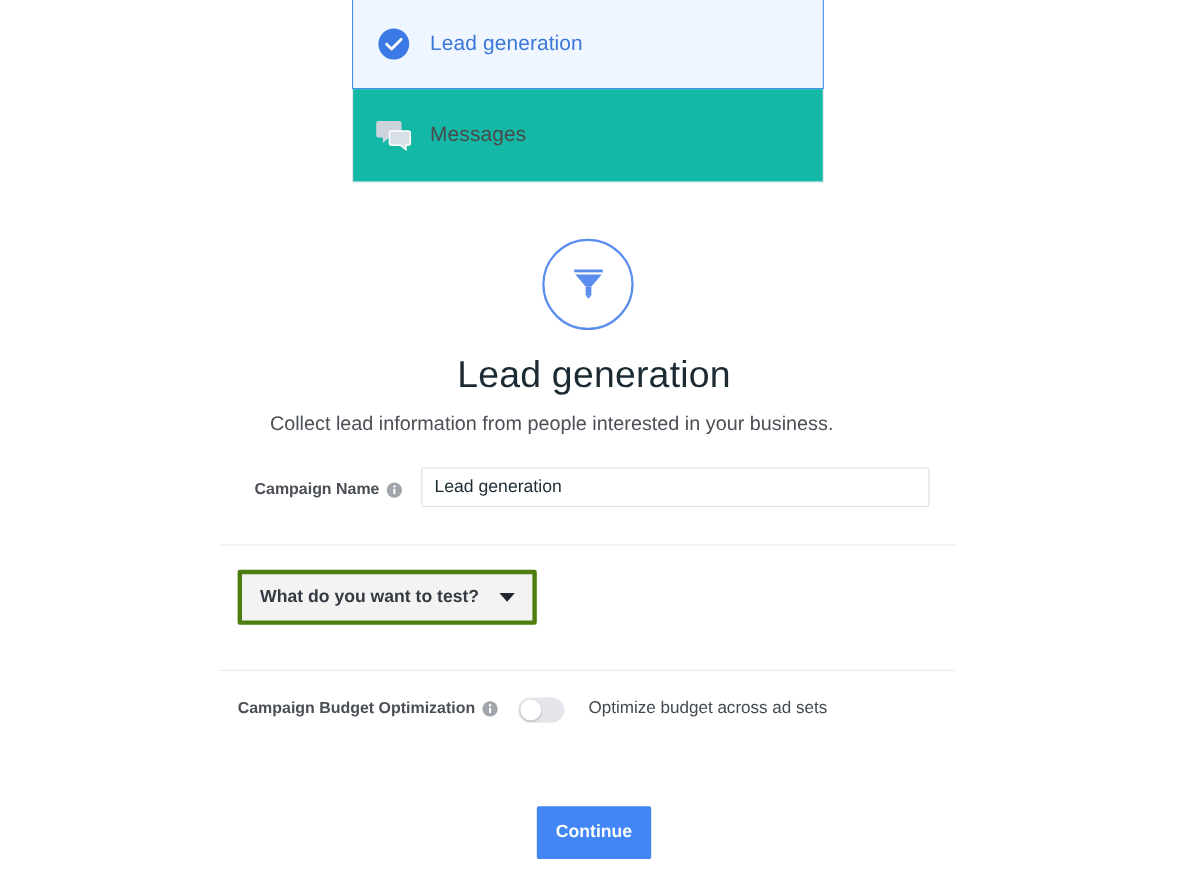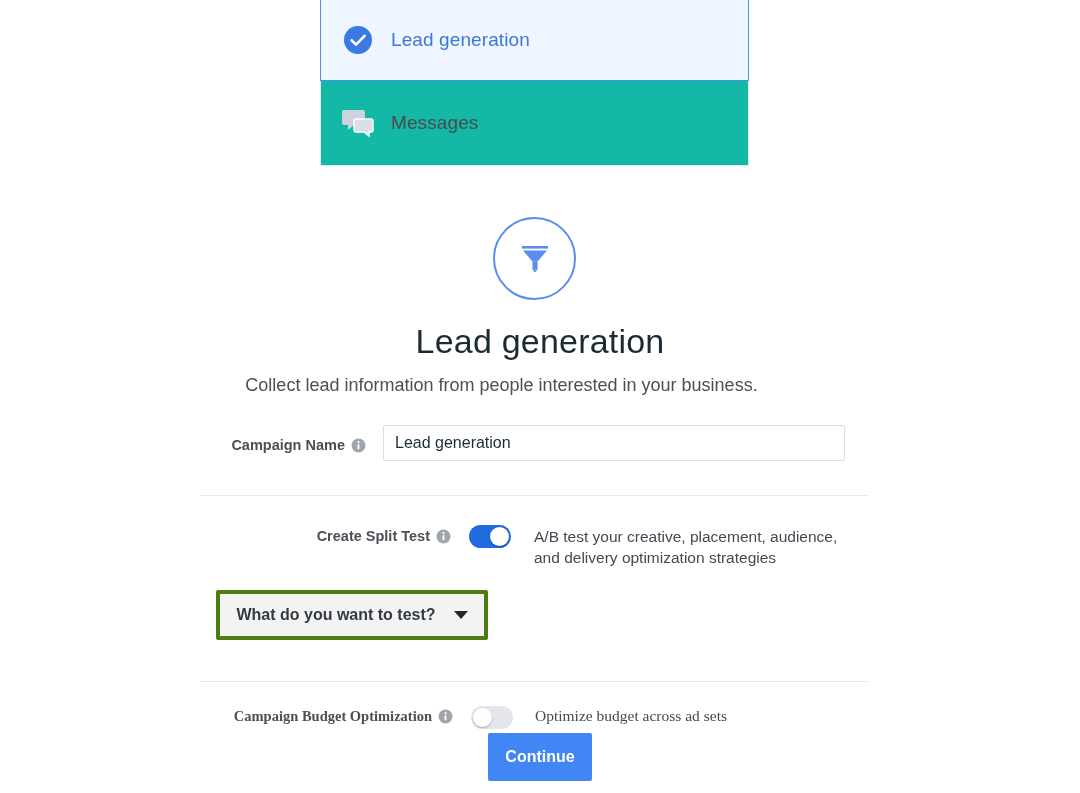--- a/index.html
+++ b/index.html
@@ -203,21 +203,21 @@
     color: #333a42;
     cursor: pointer;
   }
   .caret {
     width: 0; height: 0;
     border-left: 7px solid transparent;
     border-right: 7px solid transparent;
     border-top: 8px solid #20262e;
   }
 
-  .row-cbo { margin-top: 21px; display: flex; align-items: center; font-family: Liberation Serif, serif; }
+  .row-cbo { margin-top: 21px; display: flex; align-items: center; }
   .row-cbo .field-label { width: 253px; }
   .cbo-desc {
     margin-left: 22px;
     font-size: 15.5px;
     color: #434a52;
   }
 
   
   .continue-wrap {
     position: absolute;
@@ -292,36 +292,20 @@
           <circle cx="8" cy="4.4" r="1.15" fill="#ffffff"></circle>
           <rect x="7" y="6.5" width="2" height="5.6" rx="1" fill="#ffffff"></rect>
         </svg>
       </span>
     </div>
     <input class="text-input" type="text" value="Lead generation" style="">
   </div>
 
   <div class="divider divider-1"></div>
 
-  <div class="field-row row-split">
-    <div class="field-label">
-      <span>Create Split Test</span>
-      <span class="info-icon">
-        <svg width="15" height="15" viewBox="0 0 16 16">
-          <circle cx="8" cy="8" r="7.4" fill="#a0a5ab"></circle>
-          <circle cx="8" cy="4.4" r="1.15" fill="#ffffff"></circle>
-          <rect x="7" y="6.5" width="2" height="5.6" rx="1" fill="#ffffff"></rect>
-        </svg>
-      </span>
-    </div>
-    <div class="toggle on">
-      <span class="knob"></span>
-    </div>
-    <div class="split-desc">A/B test your creative, placement, audience, and delivery optimization strategies</div>
-  </div>
 
   <div class="row-variable">
     <div class="dropdown">
       <span>What do you want to test?</span>
       <span class="caret"></span>
     </div>
   </div>
 
   <div class="divider divider-2"></div>
 

